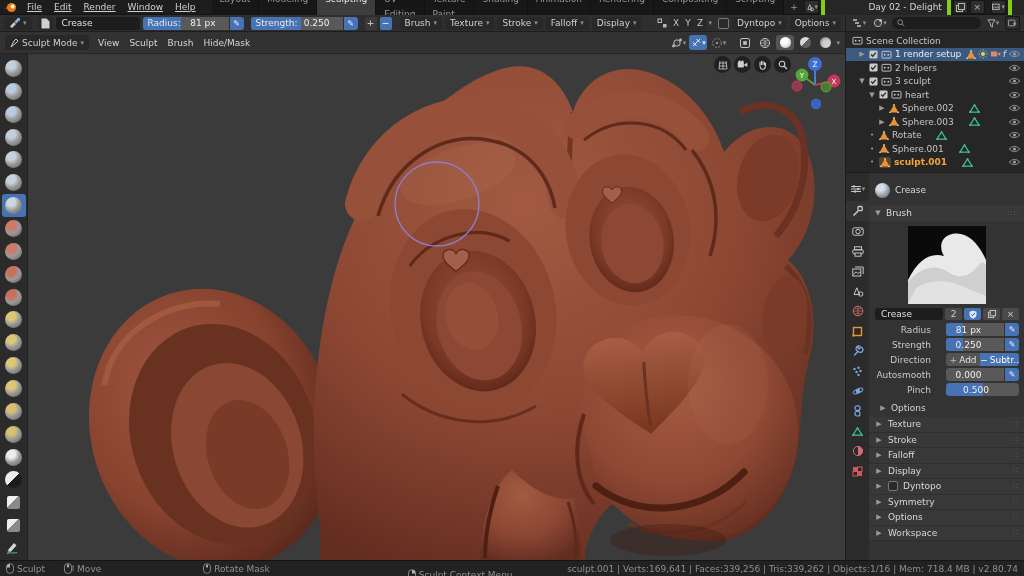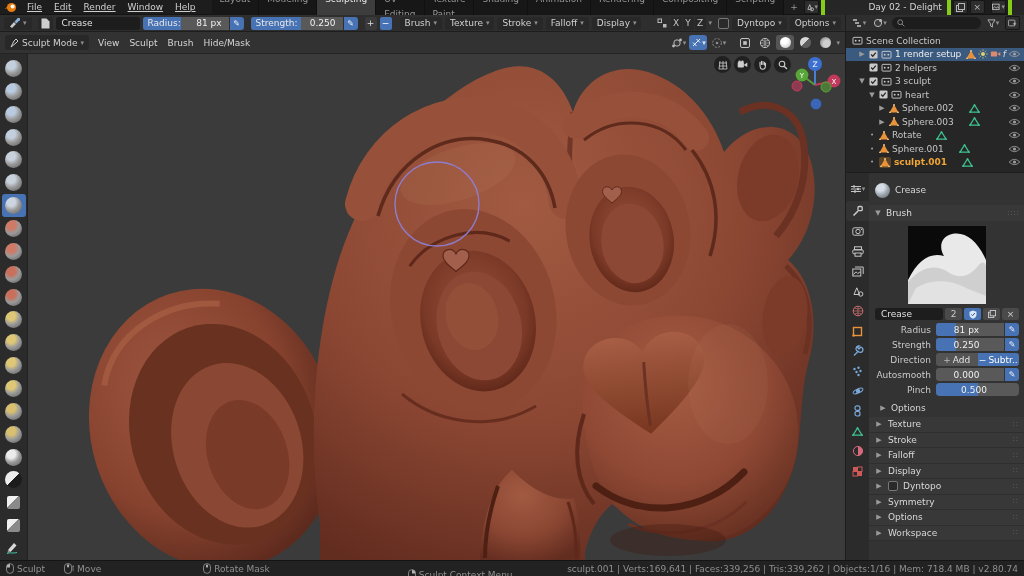--- a/index.html
+++ b/index.html
@@ -18,21 +18,21 @@
   .dd-field{background:#262626;border:4px solid #84cc16;border-radius:3px;height:12px;line-height:12px;padding:4px 5px;color:#d4d4d4;display:flex;align-items:center;gap:3px;justify-content:flex-end;}
   .mini-btn{background:#2e2e2e;border:1px solid #161616;border-radius:2px;width:13px;height:12px;display:flex;align-items:center;justify-content:center;color:#b5b5b5;}
   .carat{color:#8f8f8f;font-size:7px;}
   
   #toolsettings{left:0;top:15px;width:845px;height:17px;background:#2e2e2e;display:flex;align-items:center;gap:3px;padding:0 4px;box-sizing:border-box;border-bottom:1px solid #1d1d1d;}
   .ts-btn{background:#282828;border-radius:3px;height:13px;display:flex;align-items:center;gap:3px;padding:0 5px;color:#cfcfcf;}
   .name-field{background:#1d1d1d;border-radius:3px;height:13px;line-height:13px;padding:0 6px;width:72px;color:#e0e0e0;}
   .slider{position:relative;height:13px;background:#595959;border-radius:3px 0 0 3px;overflow:hidden;display:flex;align-items:center;}
   .slider .fill{position:absolute;left:0;top:0;bottom:0;background:#4772b3;}
   .slider .lab{position:relative;padding-left:5px;color:#e8e8e8;}
-  .slider .val{position:relative;margin-left:auto;padding-right:7px;color:#f0f0f0;}
+  .slider .val{position:relative;margin-left:auto;padding-right:13px;color:#f0f0f0;}
   .pen-btn{width:14px;height:13px;background:#4772b3;border-radius:0 3px 3px 0;margin-left:1px;display:flex;align-items:center;justify-content:center;color:#e8eefc;font-size:8px;}
   .pm-btn{width:12px;height:13px;background:#3a3a3a;border-radius:2px;display:flex;align-items:center;justify-content:center;color:#ddd;}
   .pm-btn.on{background:#4772b3;color:#fff;}
   .xyz-btn{width:11px;height:13px;background:#282828;border-radius:2px;display:flex;align-items:center;justify-content:center;color:#c4c4c4;}
   .chk{width:9px;height:9px;border:1px solid #777;border-radius:2px;background:#2a2a2a;}
   
   #vpheader{left:0;top:32px;width:845px;height:22px;background:#323232;display:flex;align-items:center;gap:4px;padding:0 5px;box-sizing:border-box;border-bottom:1px solid #242424;}
   .vp-menu{padding:0 5px;color:#d6d6d6;}
   #vph-right{margin-left:auto;display:flex;align-items:center;gap:2px;}
   .icon-btn{height:15px;min-width:16px;border-radius:3px;display:flex;align-items:center;justify-content:center;background:transparent;color:#c2c2c2;padding:0 1px;}
@@ -66,21 +66,21 @@
   #prop-content{position:absolute;left:23px;top:0;width:156px;height:388px;overflow:hidden;}
   .crumb{display:flex;align-items:center;gap:5px;height:22px;padding:6px 6px 0 6px;color:#d8d8d8;}
   .panel-head{display:flex;align-items:center;gap:4px;height:16px;background:#383838;color:#dcdcdc;padding:0 5px;margin-top:4px;}
   .grip{margin-left:auto;color:#5c5c5c;font-size:8px;letter-spacing:1px;}
   #preview{width:78px;height:78px;margin:5px auto 3px auto;background:#0a0a0a;}
   .brushname-row{display:flex;align-items:center;gap:2px;padding:0 6px;height:14px;}
   .brushname-row .name-field{flex:1;width:auto;height:12px;line-height:12px;}
   .sq-btn{min-width:13px;height:12px;background:#4a4a4a;border-radius:2px;display:flex;align-items:center;justify-content:center;color:#ccc;padding:0 2px;}
   .sq-btn.blue{background:#4772b3;color:#fff;}
   .field-row{display:flex;align-items:center;height:13px;margin:2px 6px 0 0;}
-  .field-row .flabel{width:62px;text-align:right;padding-right:5px;color:#c9c9c9;flex:none;}
+  .field-row .flabel{width:62px;text-align:right;padding-right:15px;color:#c9c9c9;flex:none;}
   .field-row .widget{flex:1;display:flex;}
   .field-row .slider{flex:1;height:13px;border-radius:3px 0 0 3px;}
   .field-row .slider.noPen{border-radius:4px;}
   .dir-btn{flex:1;height:13px;background:#545454;display:flex;align-items:center;justify-content:center;gap:2px;color:#e3e3e3;}
   .dir-btn.first{border-radius:3px 0 0 3px;}
   .dir-btn.last{border-radius:0 3px 3px 0;}
   .dir-btn.sel{background:#4772b3;color:#fff;}
   .subpanel{display:flex;align-items:center;gap:4px;height:14px;margin:5px 0 2px 10px;color:#d5d5d5;}
   .section{display:flex;align-items:center;gap:5px;height:14.5px;background:#383838;border-bottom:1px solid #2e2e2e;color:#d8d8d8;padding:0 6px;}
   .section .chk{width:8px;height:8px;}

